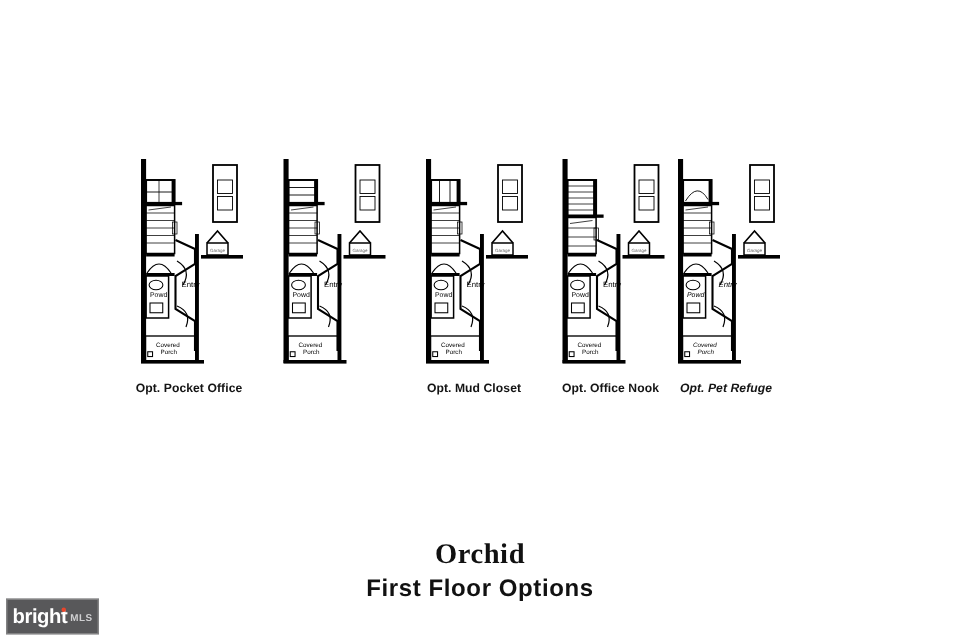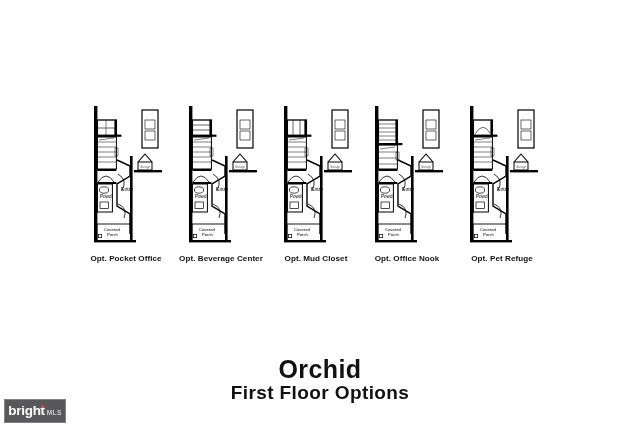--- a/index.html
+++ b/index.html
@@ -40,27 +40,28 @@
 
   
   .sheet-title{
     position:absolute;
     left:0; top:358px;
     width:640px;
     text-align:center;
     color:#111111;
   }
   .title-line1{
-    font-size:25px;
+    font-size:19px;
     font-weight:bold;
     letter-spacing:.4px;
     line-height:23px;
+    font-family:Liberation Serif, serif;
   }
   .title-line2{
-    font-size:19px;
+    font-size:16px;
     font-weight:bold;
     letter-spacing:.4px;
     line-height:24px;
   }
 
   
   .watermark{
     position:absolute;
     left:4px; top:399px;
     width:62px; height:24px;
@@ -196,21 +197,20 @@
           <path d="M62 58 l7 -8 l7 8" stroke-width="1.1"></path>
           <rect x="62" y="58" width="14" height="8" stroke-width="1"></rect>
           <rect x="58" y="66" width="28" height="2.4" fill="#000" stroke="none"></rect>
         </g>
         <text x="45" y="87" font-family="Liberation Sans, sans-serif" font-size="5.2" fill="#000">Entry</text>
         <text x="24" y="94" font-family="Liberation Sans, sans-serif" font-size="4.6" fill="#000">Powd</text>
         <text x="28" y="127" font-family="Liberation Sans, sans-serif" font-size="4.2" fill="#000">Covered</text>
         <text x="31" y="132" font-family="Liberation Sans, sans-serif" font-size="4.2" fill="#000">Porch</text>
         <text x="64" y="64" font-family="Liberation Sans, sans-serif" font-size="3" fill="#666">Garage</text>
       </svg>
-      <div class="plan-caption">Opt. Beverage Center</div>
     </div>
 
     <div class="plan-unit" id="unit2" style="left: 266px; text-decoration: underline;">
       <svg class="plan-svg" width="100" height="150" viewBox="0 0 100 150">
         <g stroke="#000" fill="none">
           <rect x="18" y="2" width="3.4" height="136" fill="#000" stroke="none"></rect>
           <rect x="54" y="52" width="2.6" height="86" fill="#000" stroke="none"></rect>
           <rect x="18" y="136" width="42" height="2.4" fill="#000" stroke="none"></rect>
           <rect x="21.4" y="16" width="19" height="16" stroke-width="1.3"></rect>
           <line x1="27" y1="16" x2="27" y2="32" stroke-width=".6"></line>
@@ -292,21 +292,21 @@
         </g>
         <text x="45" y="87" font-family="Liberation Sans, sans-serif" font-size="5.2" fill="#000">Entry</text>
         <text x="24" y="94" font-family="Liberation Sans, sans-serif" font-size="4.6" fill="#000">Powd</text>
         <text x="28" y="127" font-family="Liberation Sans, sans-serif" font-size="4.2" fill="#000">Covered</text>
         <text x="31" y="132" font-family="Liberation Sans, sans-serif" font-size="4.2" fill="#000">Porch</text>
         <text x="64" y="64" font-family="Liberation Sans, sans-serif" font-size="3" fill="#666">Garage</text>
       </svg>
       <div class="plan-caption">Opt. Office Nook</div>
     </div>
 
-    <div class="plan-unit" id="unit4" style="left: 452px;">
+    <div class="plan-unit" id="unit4" style="left: 434px; font-style: italic;">
       <svg class="plan-svg" width="100" height="150" viewBox="0 0 100 150">
         <g stroke="#000" fill="none">
           <rect x="18" y="2" width="3.4" height="136" fill="#000" stroke="none"></rect>
           <rect x="54" y="52" width="2.6" height="86" fill="#000" stroke="none"></rect>
           <rect x="18" y="136" width="42" height="2.4" fill="#000" stroke="none"></rect>
           <rect x="21.4" y="16" width="19" height="16" stroke-width="1.3"></rect>
           <path d="M23 30 q8 -13 15 -1" stroke-width=".6"></path>
           <rect x="21.4" y="30.6" width="24" height="2.2" fill="#000" stroke="none"></rect>
           <rect x="38.4" y="16" width="2.2" height="16" fill="#000" stroke="none"></rect>
           <rect x="21.4" y="33" width="19" height="32" stroke-width="1"></rect>

